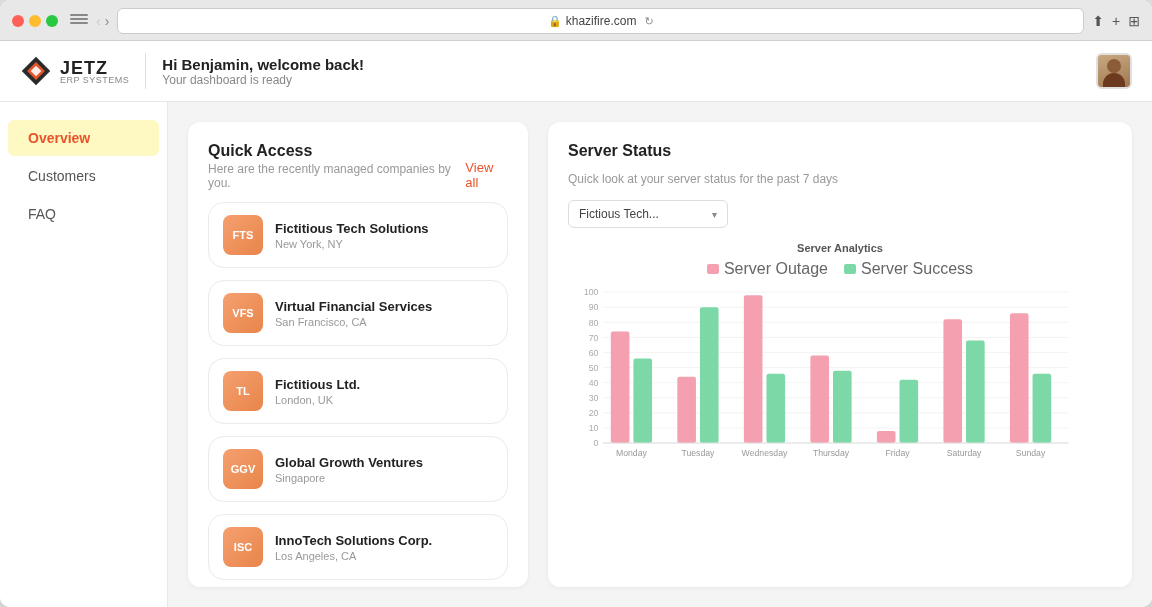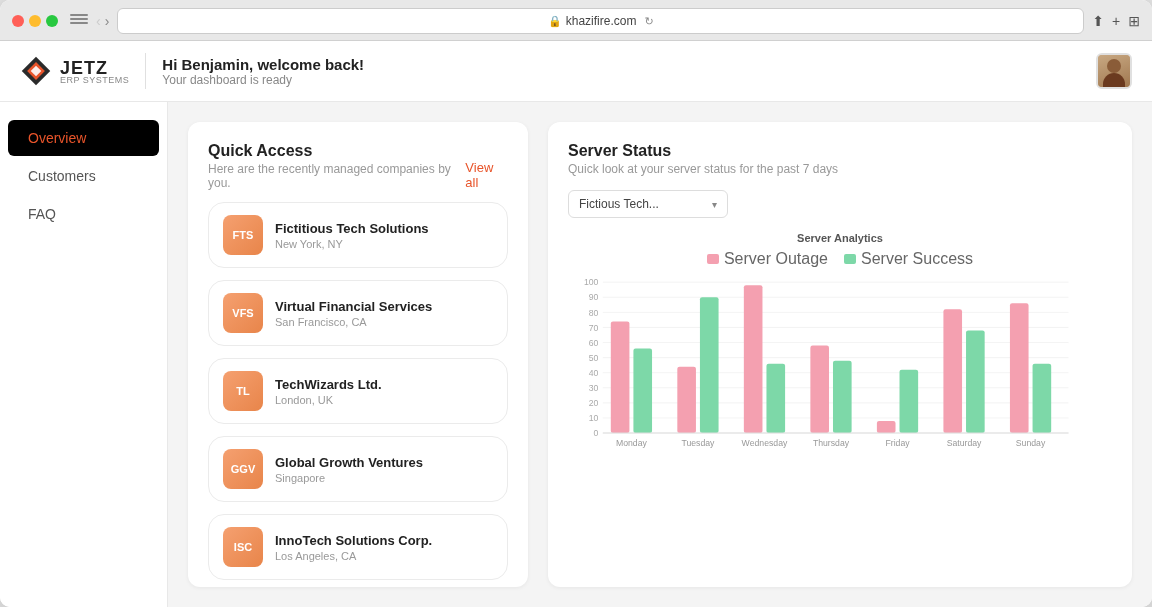--- a/index.html
+++ b/index.html
@@ -211,23 +211,23 @@
     .sidebar-item {
       padding: 10px 20px;
       font-size: 14px;
       color: #555;
       cursor: pointer;
       border-radius: 6px;
       margin: 2px 8px;
       transition: background 0.15s;
     }
     .sidebar-item.active {
-      background: #000000;
+      background: #fef9c3;
       color: #e8542a;
-      font-weight: 400;
+      font-weight: 700;
     }
     
     .content-area {
       flex: 1;
       background: #f4f4f4;
       padding: 20px;
       overflow-y: auto;
       display: flex;
       gap: 20px;
     }
@@ -301,21 +301,21 @@
       flex: 1;
       background: #fff;
       border-radius: 12px;
       padding: 20px;
       display: flex;
       flex-direction: column;
       gap: 14px;
       box-shadow: 0 1px 4px rgba(0,0,0,0.06);
     }
     .server-panel-header .panel-title { font-size: 16px; font-weight: 700; color: #222; }
-    .server-panel-header .panel-subtitle { font-size: 12px; color: #999; margin-top: 2px; }
+    .server-panel-header .panel-subtitle { font-size: 12px; color: #999; margin-top: 12px; }
     .dropdown-selector {
       display: inline-flex;
       align-items: center;
       border: 1px solid #ddd;
       border-radius: 6px;
       padding: 6px 10px;
       font-size: 12px;
       color: #444;
       cursor: pointer;
       width: 160px;
@@ -449,21 +449,21 @@
             <div class="company-avatar">VFS</div>
             <div class="company-info">
               <div class="company-name">Virtual Financial Services</div>
               <div class="company-location">San Francisco, CA</div>
             </div>
           </div>
 
           <div class="company-card">
             <div class="company-avatar">TL</div>
             <div class="company-info">
-              <div class="company-name">TechWizards Ltd.</div>
+              <div class="company-name">Fictitious Ltd.</div>
               <div class="company-location">London, UK</div>
             </div>
           </div>
 
           <div class="company-card">
             <div class="company-avatar">GGV</div>
             <div class="company-info">
               <div class="company-name">Global Growth Ventures</div>
               <div class="company-location">Singapore</div>
             </div>

